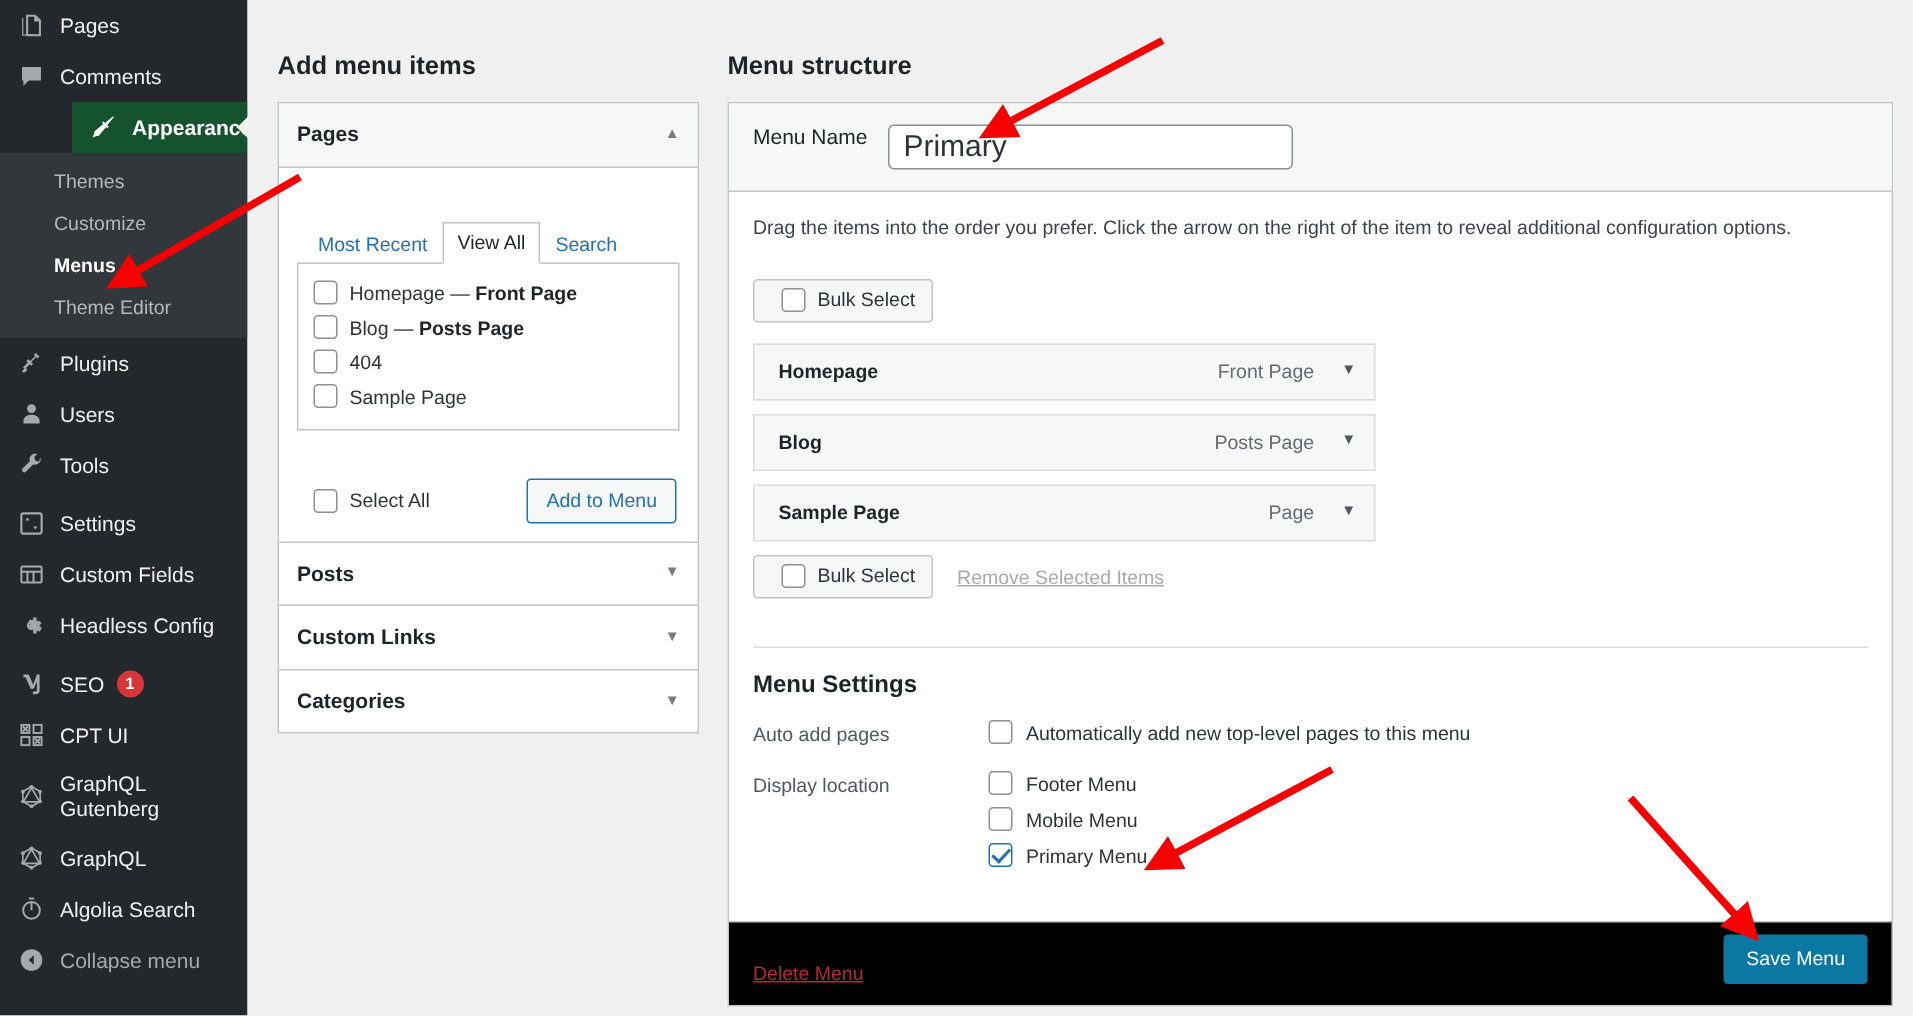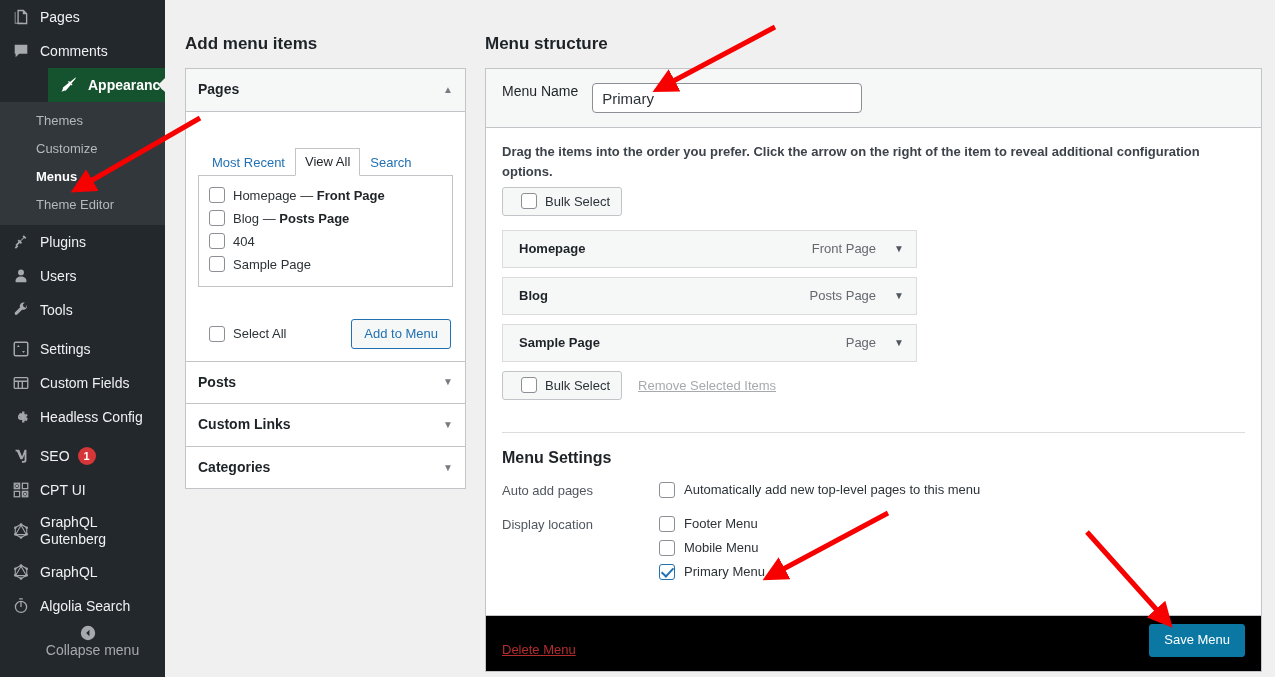--- a/index.html
+++ b/index.html
@@ -64,21 +64,21 @@
   .menu-top .badge {
     display: inline-flex; align-items: center; justify-content: center;
     min-width: 18px; height: 18px; padding: 0 5px;
     margin-left: 8px;
     background: #d63638; color: #fff;
     border-radius: 9px; font-size: 11px; font-weight: 600;
     line-height: 18px;
   }
   .menu-top.two-line { height: 48px; align-items: center; }
   .menu-top.two-line .mi-label { line-height: 17px; }
-  .menu-top.collapse { color: #a7aaad; flex-direction: column; }
+  .menu-top.collapse { color: #a7aaad; }
   .menu-top.collapse .ico { color: #a7aaad; }
 
   
   #wpbody { position: absolute; left: 165px; top: 0; right: 0; bottom: 0; background: #f0f0f1; }
 
   .section-title {
     font-size: 17px; font-weight: 600; color: #1d2327;
     margin: 0; padding: 0;
   }
   #col-left  { position: absolute; left: 20px;  top: 0; width: 300px; }
@@ -174,25 +174,25 @@
   .menu-name-bar {
     background: #f6f7f7;
     border-bottom: 1px solid #c3c4c7;
     padding: 14px 16px;
     display: flex; align-items: flex-start;
   }
   .menu-name-bar label { font-size: 14px; color: #1d2327; margin-right: 14px; }
   .menu-name-bar input {
     width: 270px; height: 30px;
     border: 1px solid #8c8f94; border-radius: 4px;
-    padding: 0 9px; font-size: 15px; color: #2c3338;
+    padding: 0 9px; font-size: 20px; color: #2c3338;
     font-family: inherit; background: #fff;
   }
   .menu-body { padding: 14px 16px 0 16px; }
-  .drag-help { font-size: 13px; color: #3c434a; margin: 0 0 6px 0; line-height: 1.5; font-weight: bold; }
+  .drag-help { font-size: 13px; color: #3c434a; margin: 0 0 24px 0; line-height: 1.5; }
   .bulk-btn {
     display: inline-flex; align-items: center;
     background: #f6f7f7; border: 1px solid #c3c4c7; border-radius: 3px;
     padding: 5px 11px 6px 10px; font-size: 13px; color: #2c3338;
     cursor: pointer;
   }
   .bulk-btn span { margin-left: 8px; }
 
   .menu-items { margin: 14px 0 0 0; width: 415px; }
   .menu-item {

